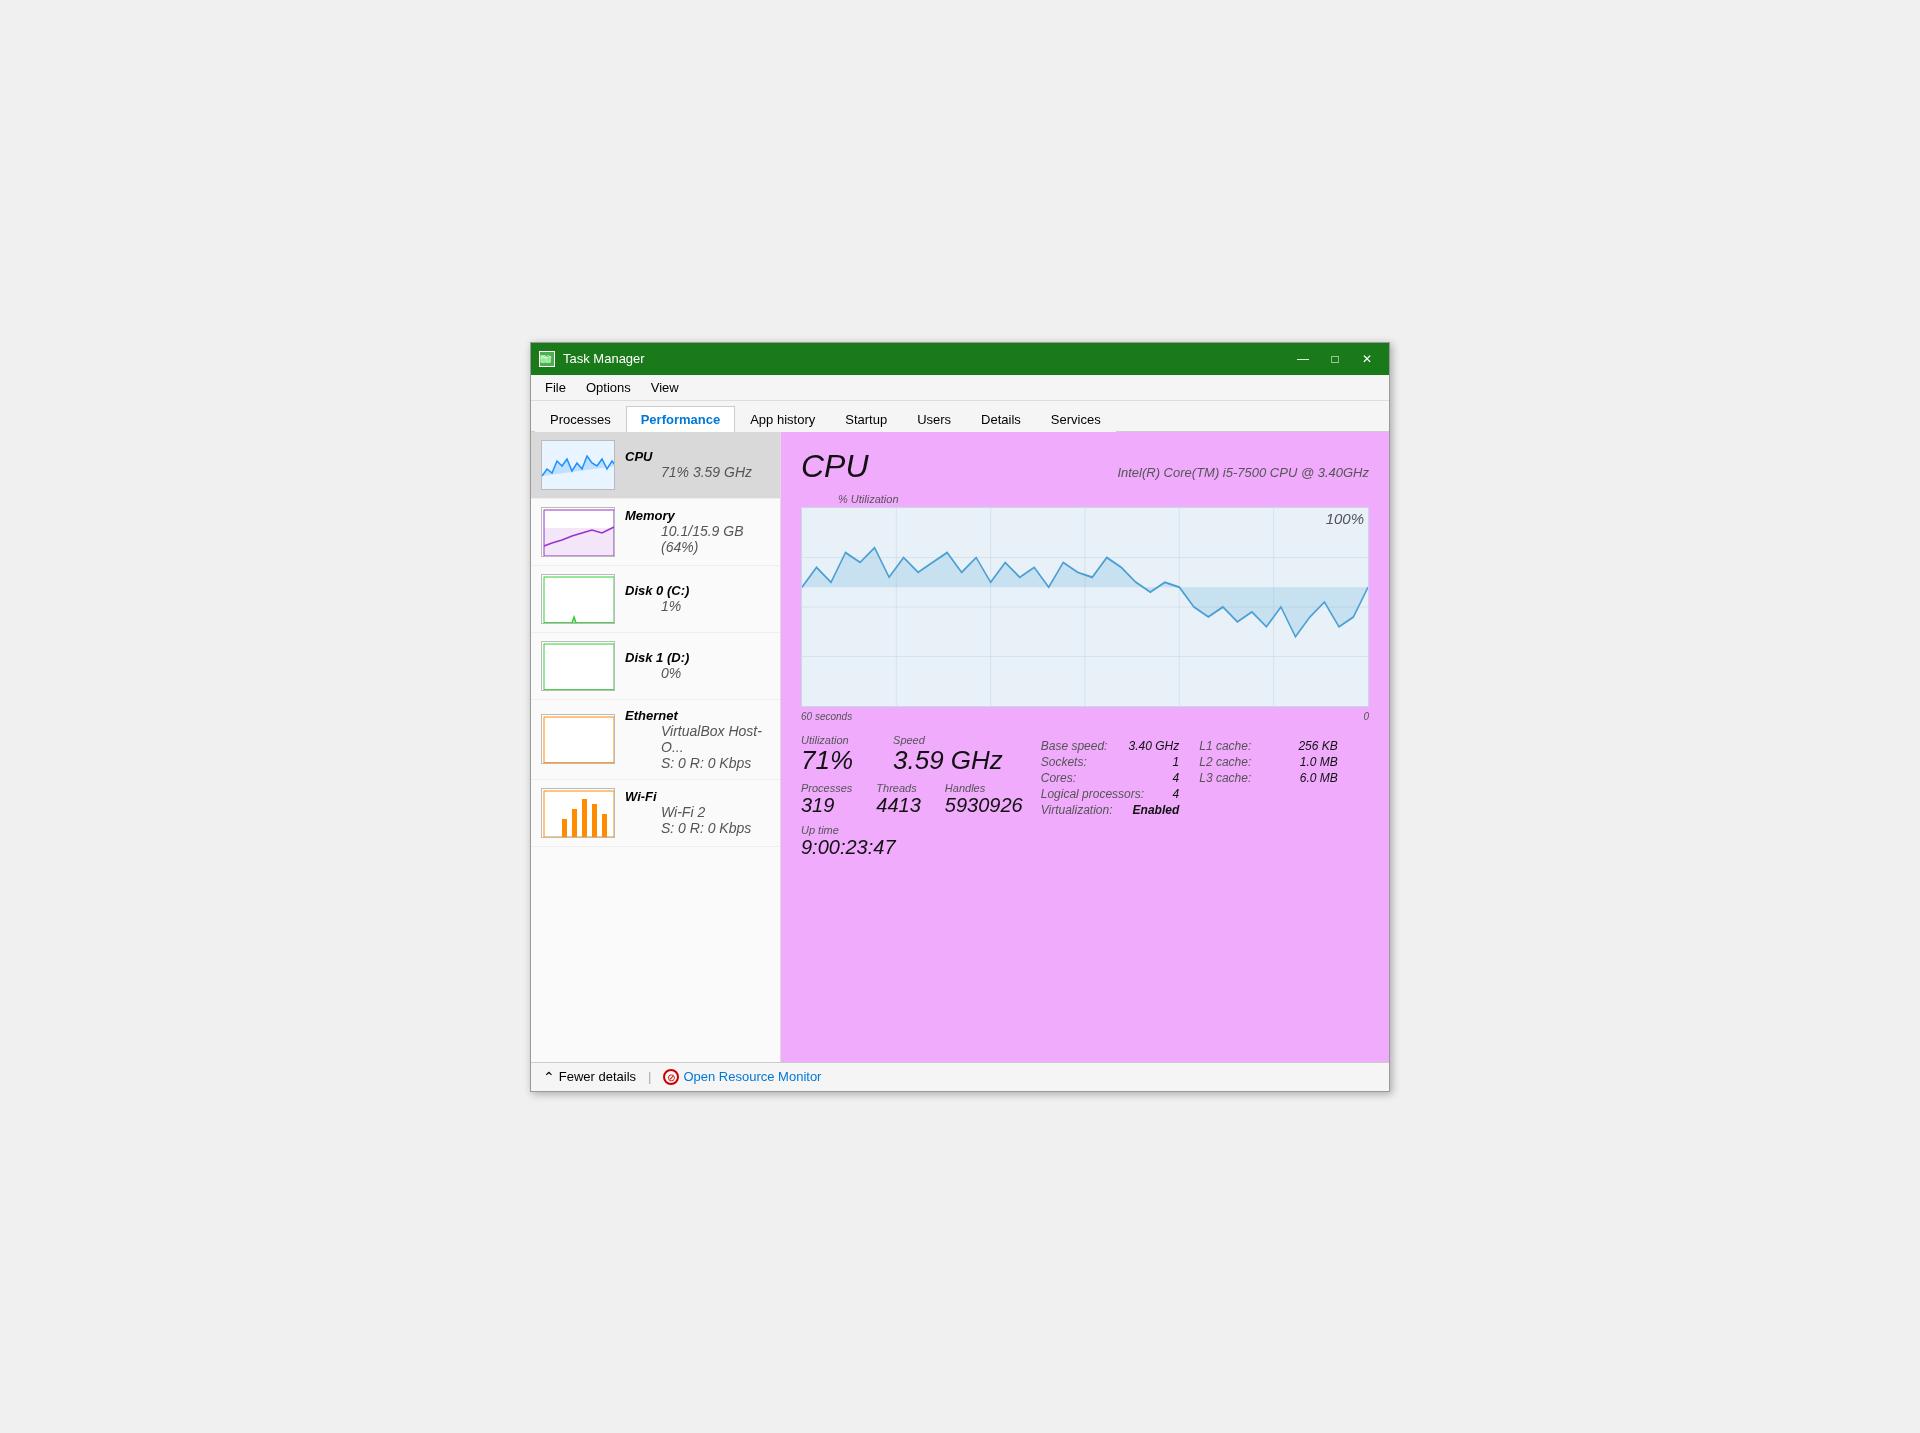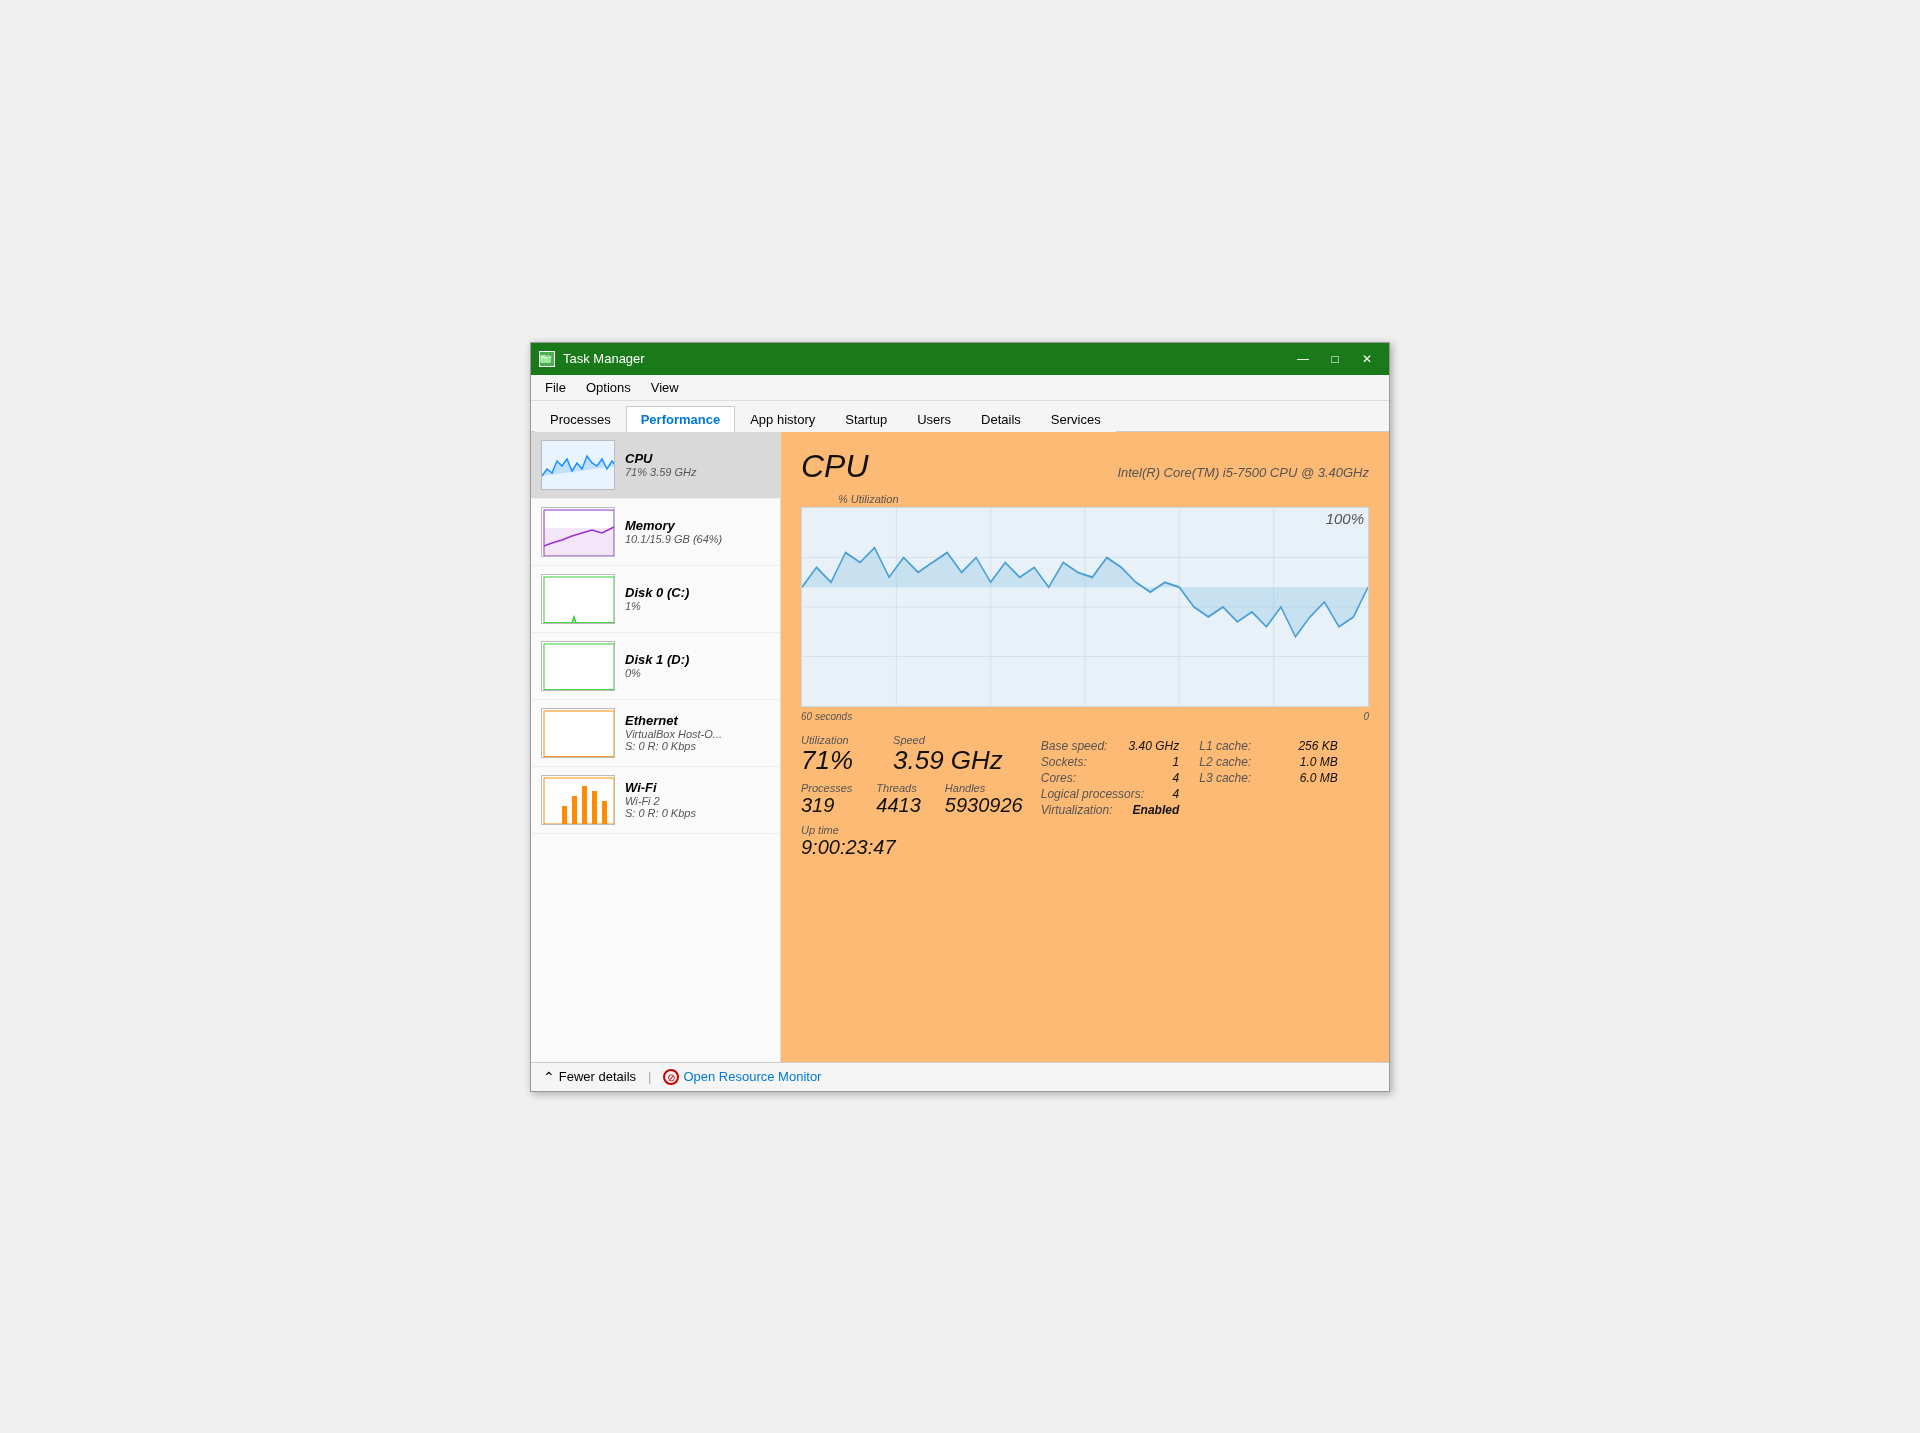--- a/index.html
+++ b/index.html
@@ -7,21 +7,21 @@
       font-family: 'Segoe UI', sans-serif;
       font-size: 13px;
       background: #f0f0f0;
       display: flex;
       justify-content: center;
       align-items: center;
       min-height: 100vh;
     }
     .window {
       width: 860px;
-      background: #fdba74;
+      background: #f0abfc;
       border: 1px solid #999;
       box-shadow: 2px 2px 8px rgba(0,0,0,0.3);
     }
     .title-bar {
       background: #1a7a1a;
       color: #fff;
       display: flex;
       align-items: center;
       padding: 6px 8px;
       height: 32px;
@@ -120,21 +120,21 @@
       width: 74px;
       height: 50px;
       border: 1px solid #bbb;
       flex-shrink: 0;
       overflow: hidden;
       position: relative;
       background: #fff;
     }
     .sidebar-info { flex: 1; }
     .sidebar-name { font-weight: 600; font-size: 13px; }
-    .sidebar-value { font-size: 11px; color: #555; }
+    .sidebar-value { font-size: 14px; color: #555; margin-left: 36px; }
     .main-panel {
       flex: 1;
       padding: 16px 20px;
       overflow-y: auto;
     }
     .main-header {
       display: flex;
       justify-content: space-between;
       align-items: baseline;
       margin-bottom: 8px;

